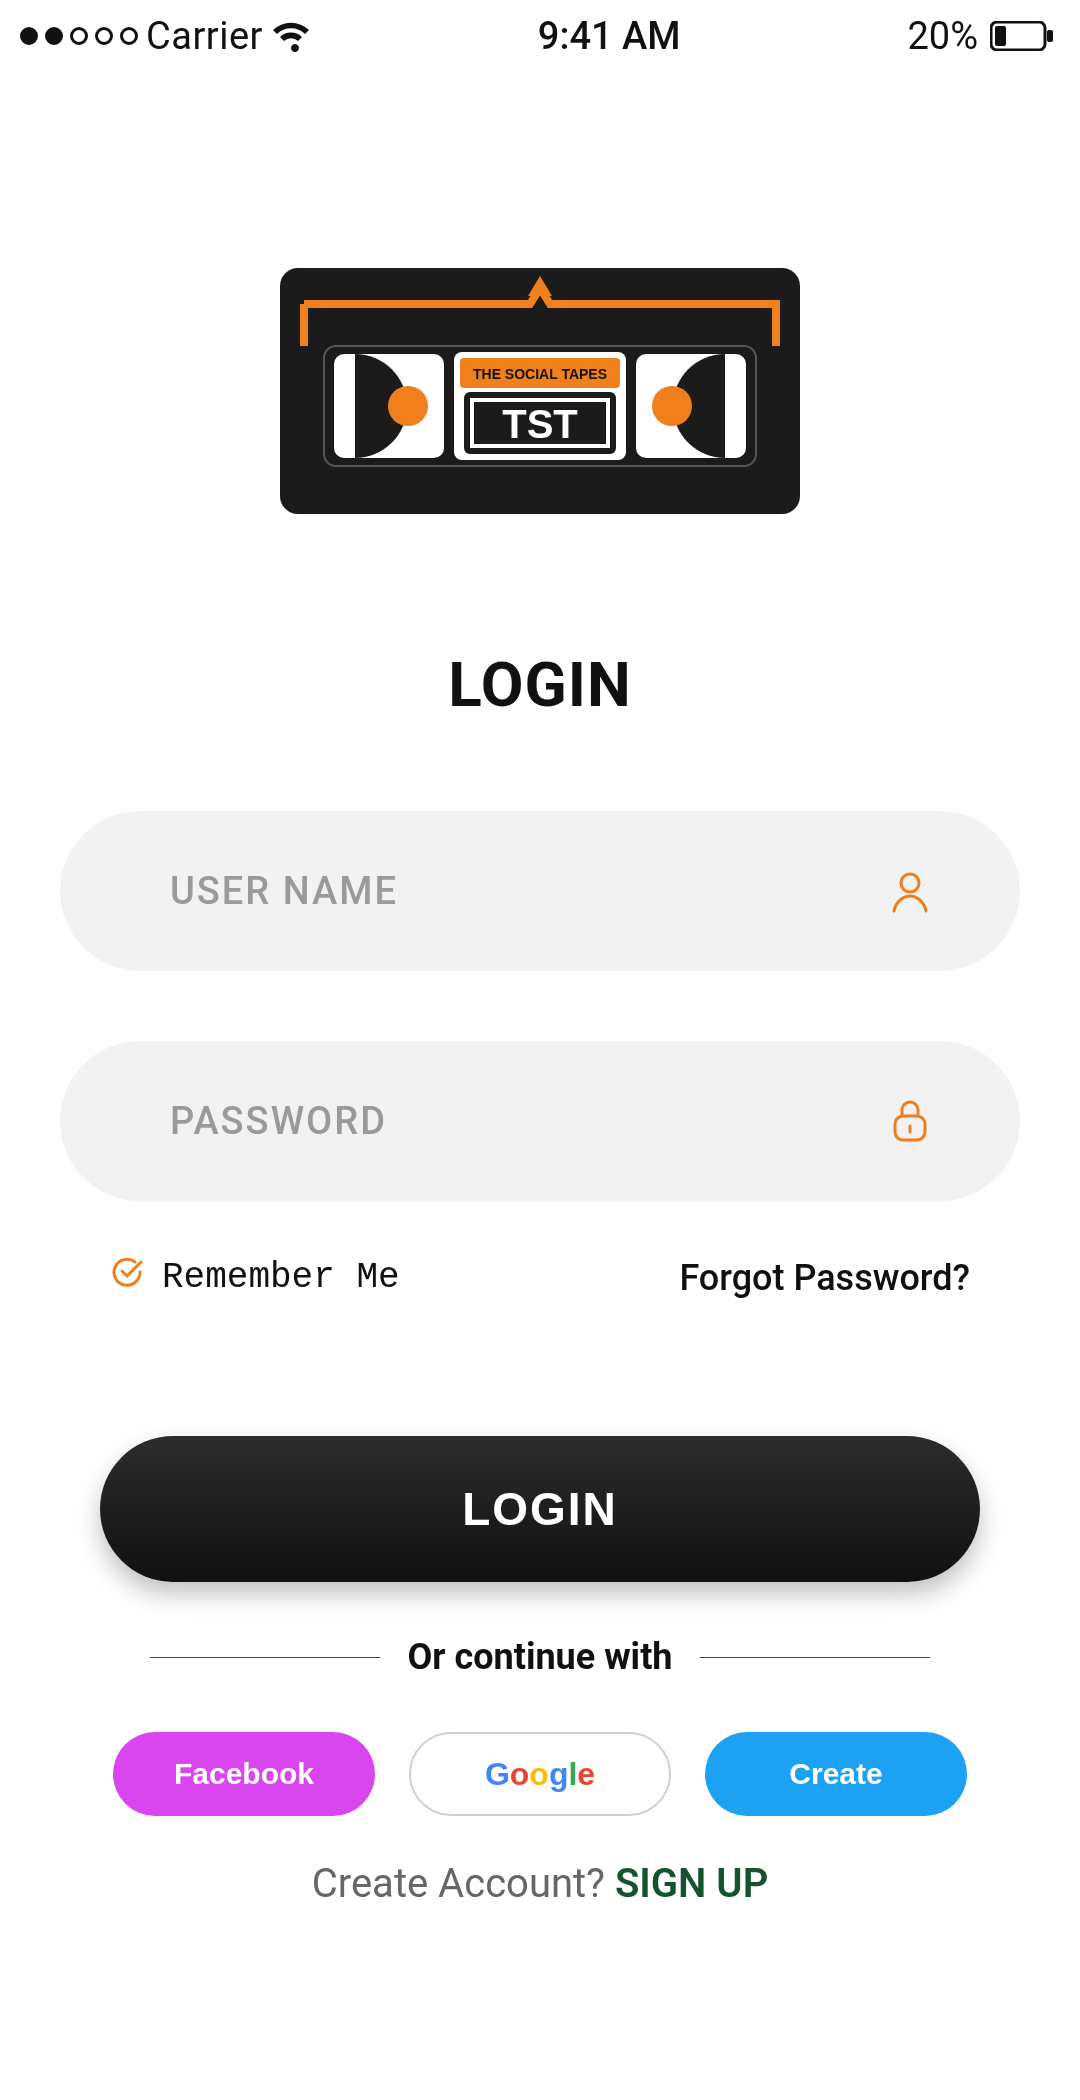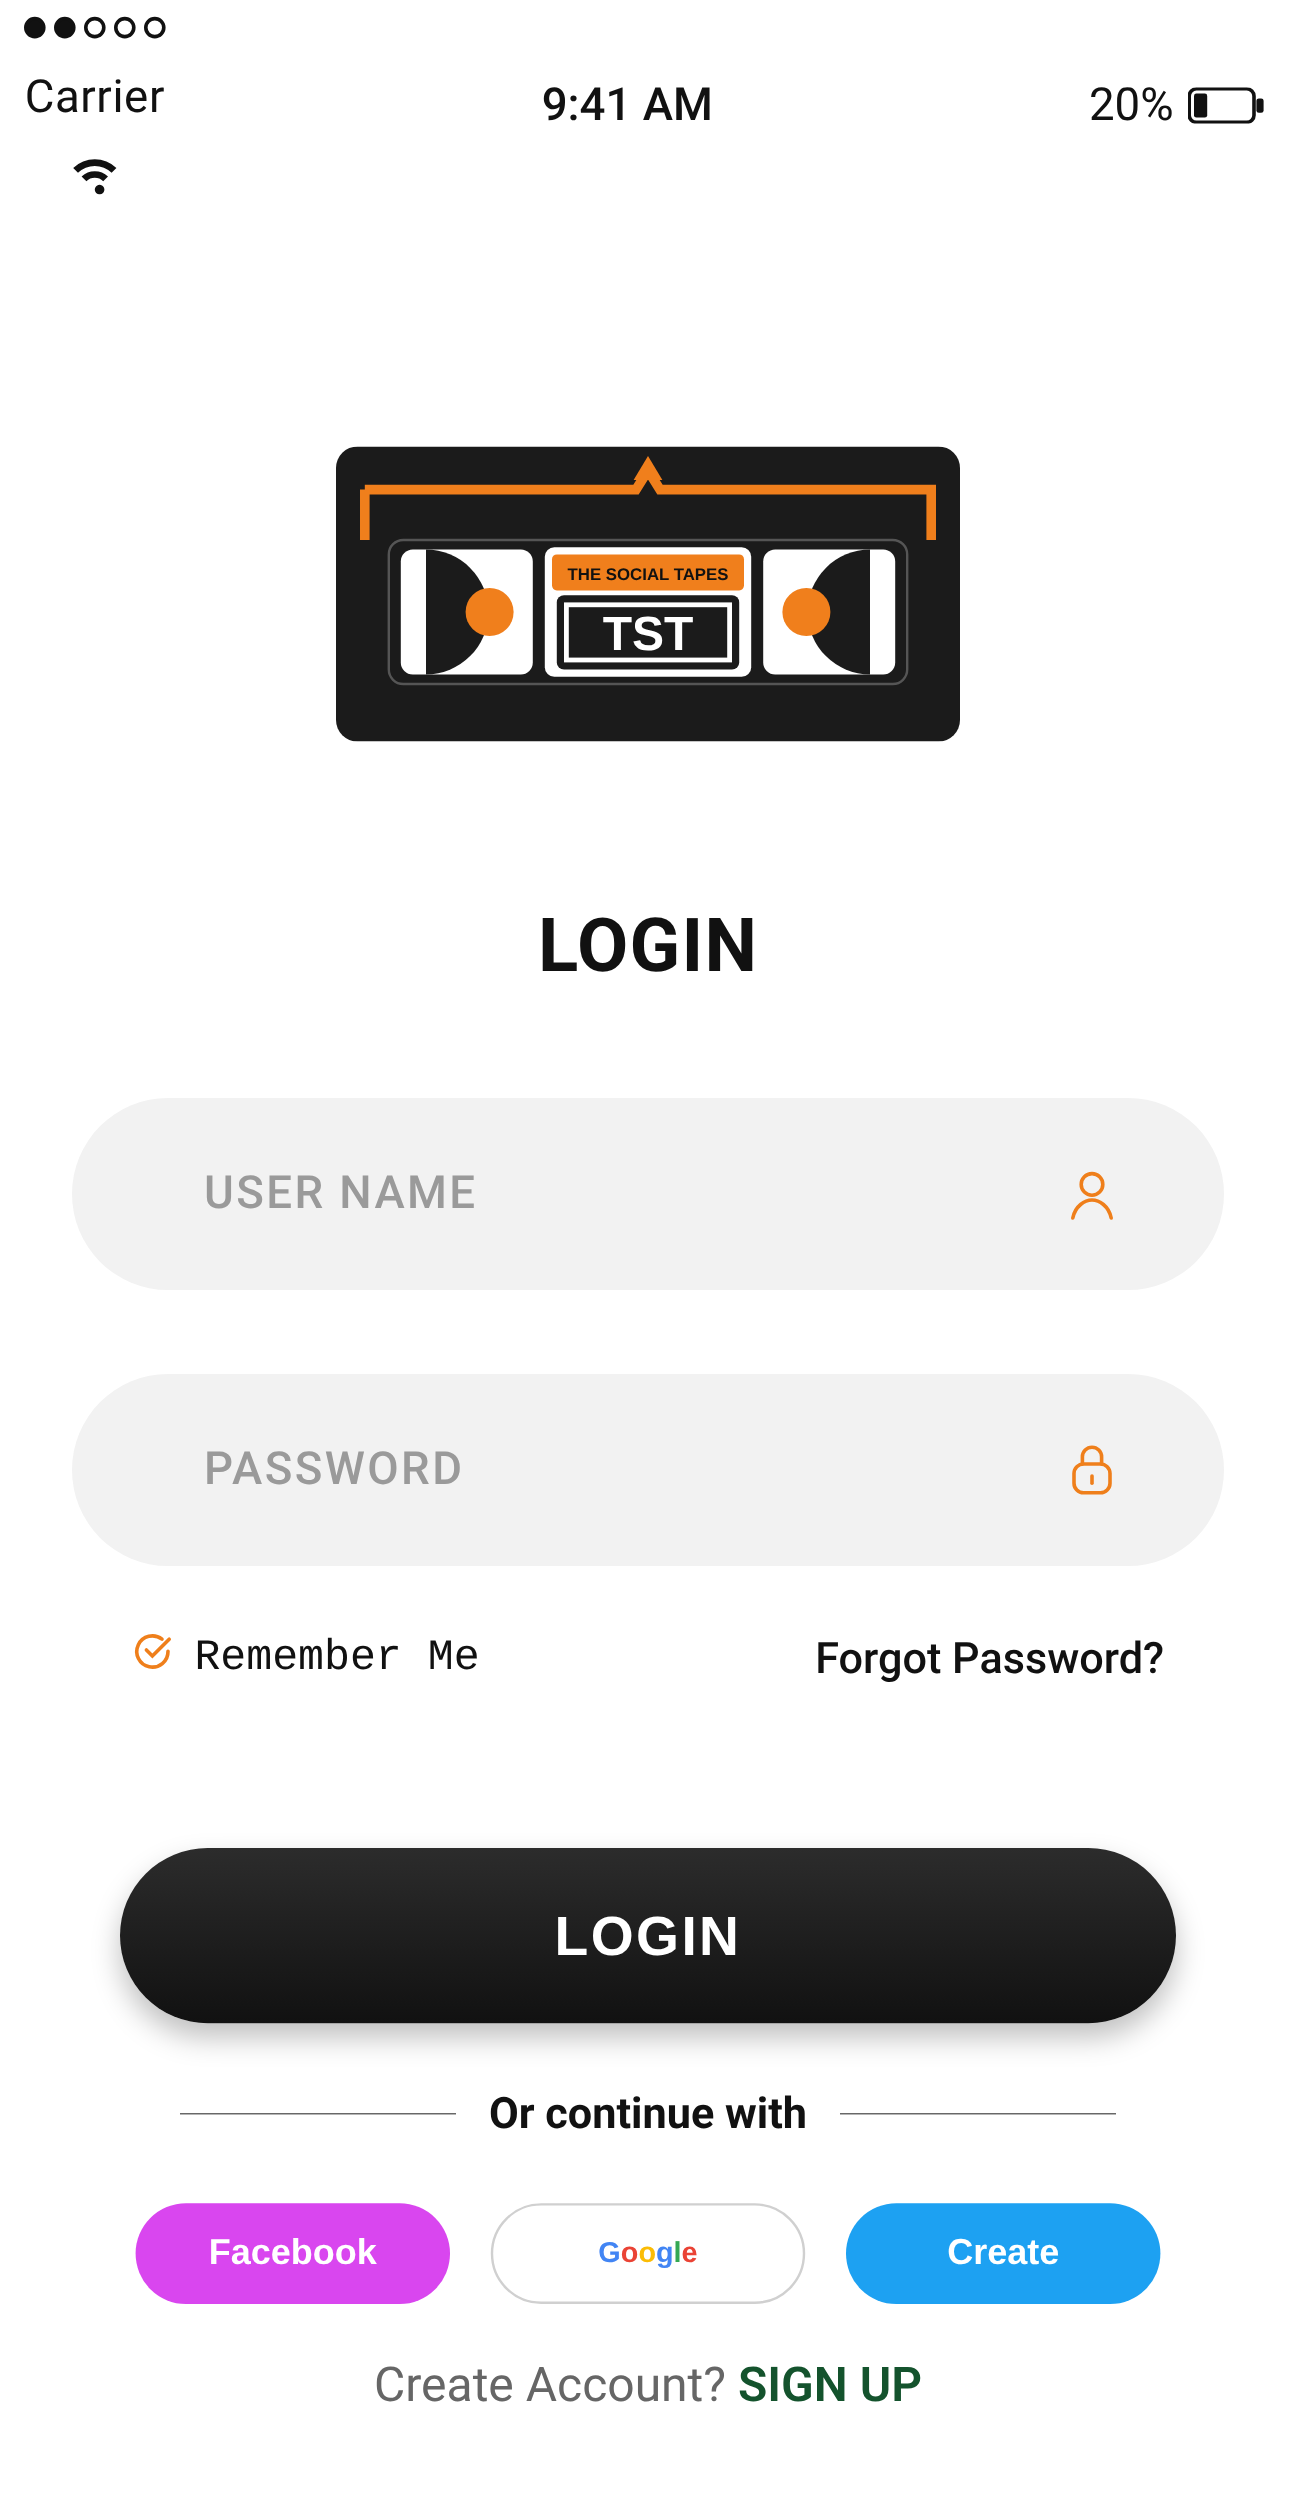--- a/index.html
+++ b/index.html
@@ -1,21 +1,21 @@
 <!DOCTYPE html>
 <html><head>
 <meta charset="utf-8">
 <style>
   * { box-sizing: border-box; margin: 0; padding: 0; }
   html, body { width: 1080px; height: 2100px; font-family: -apple-system, "Segoe UI", Roboto, Helvetica, Arial, sans-serif; background: #fff; color: #111; }
   body { padding: 0; display: flex; flex-direction: column; }
 
   
   .status-bar { display: flex; align-items: center; justify-content: space-between; padding: 14px 26px 0 20px; font-size: 38px; font-weight: 400; }
-  .status-left { display: flex; align-items: center; gap: 27px; flex-direction: column; }
+  .status-left { display: flex; align-items: center; gap: 8px; }
   .signal-dots { display: flex; align-items: center; gap: 7px; }
   .sig-dot { width: 18px; height: 18px; border-radius: 50%; border: 3px solid #111; }
   .sig-dot.f { background: #111; }
   .carrier { font-size: 38px; letter-spacing: .5px; }
   .wifi-icon svg { display: block; }
   .status-center { font-size: 38px; font-weight: 500; }
   .status-right { display: flex; align-items: center; gap: 12px; }
   .battery-icon { display: flex; align-items: center; }
 
   
@@ -38,21 +38,21 @@
 
   .divider-row { margin-top: 54px; width: 780px; display: flex; align-items: center; gap: 28px; }
   .divider-row .line { flex: 1; height: 1px; background: #444; }
   .divider-row .lbl { font-size: 36px; font-weight: 700; }
 
   .social-row { margin-top: 54px; display: flex; gap: 34px; }
   .social-btn { width: 262px; height: 84px; border-radius: 44px; display: flex; align-items: center; justify-content: center; font-size: 30px; font-weight: 700; cursor: pointer; border: none; }
   .social-fb { background: #d946ef; color: #fff; }
   .social-tw { background: #1da1f2; color: #fff; }
   .social-gg { background: #fff; border: 2px solid #d0d0d0; }
-  .google-word { font-weight: 700; font-size: 24px; }
+  .google-word { font-weight: 700; font-size: 32px; }
   .g-b { color:#4285F4; } .g-r { color:#EA4335; } .g-y { color:#FBBC05; } .g-g { color:#34A853; }
 
   .signup-row { margin-top: 44px; font-size: 40px; color: #666; }
   .signup-row .signup-link { color: #14532d; font-weight: 600; cursor: pointer; }
 </style>
 </head>
 <body>
 
 <div class="status-bar">
   <div class="status-left">

